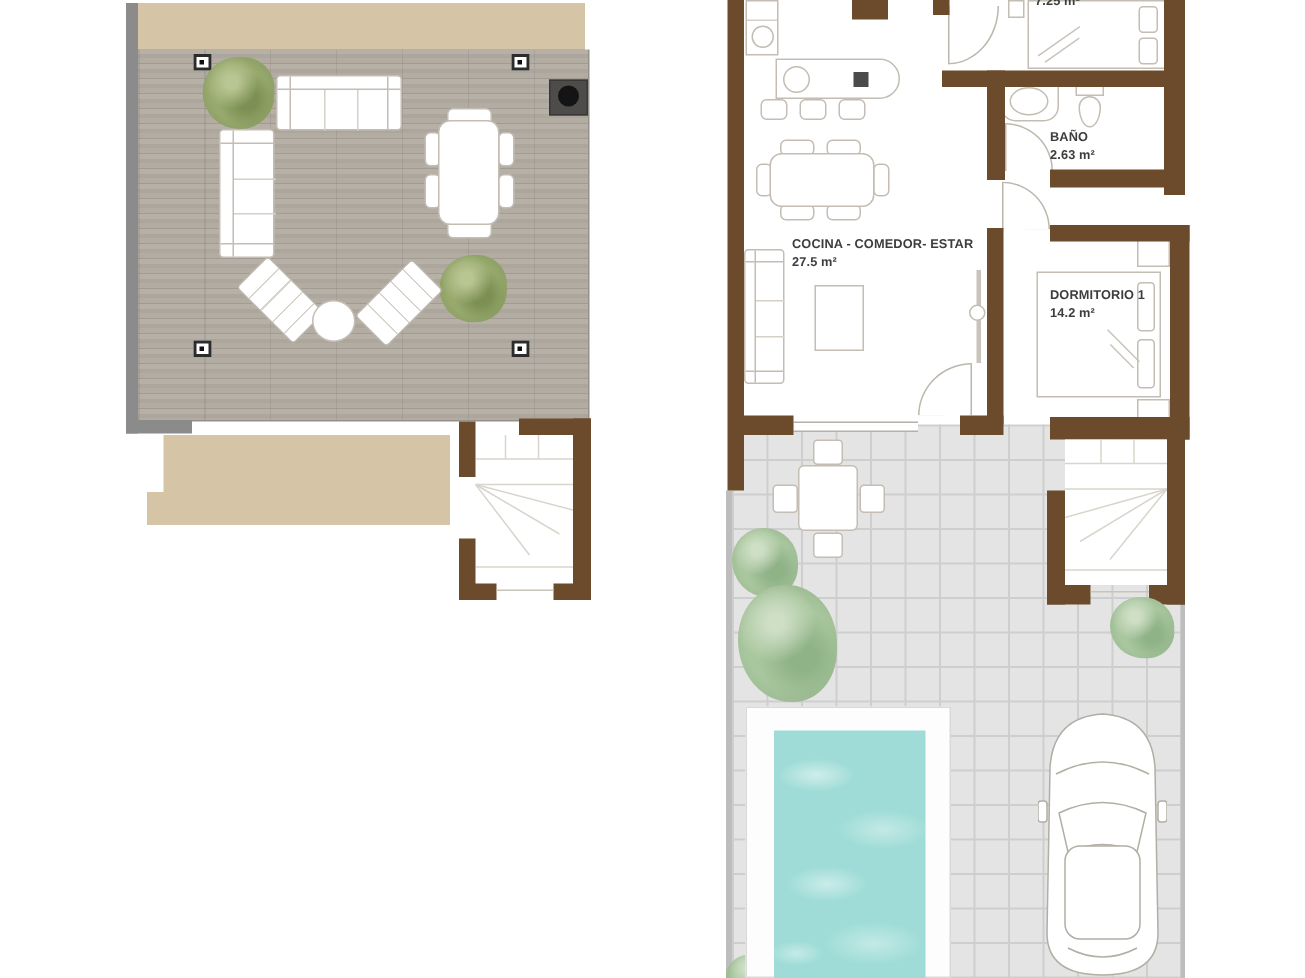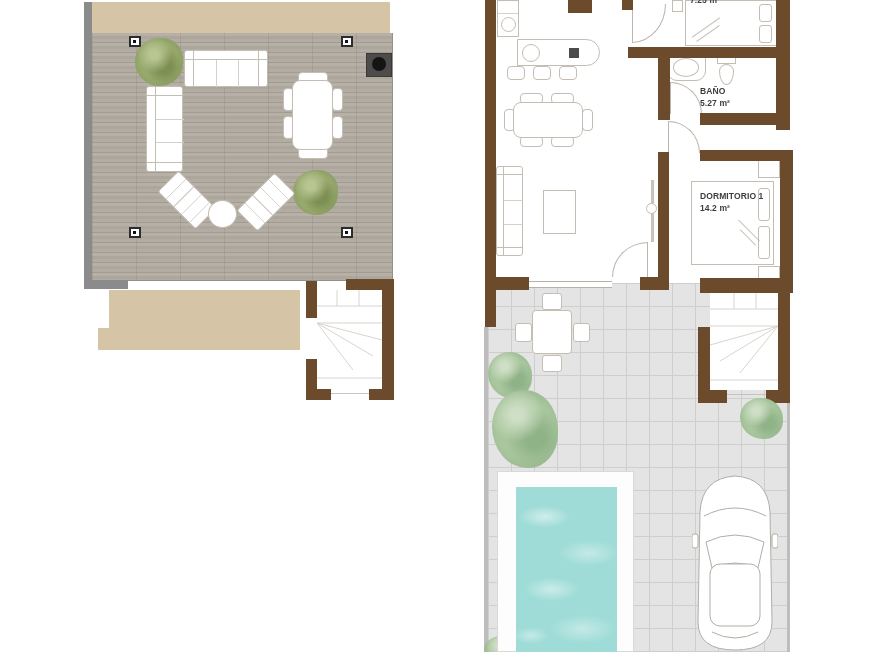--- a/index.html
+++ b/index.html
@@ -268,23 +268,27 @@
           <path d="M12 44 Q43 28 74 44" fill="none"></path>
           <path d="M14 70 Q43 56 72 70 L66 96 Q43 86 20 96 Z"></path>
           <rect x="18" y="92" width="50" height="62" rx="10"></rect>
           <path d="M20 160 Q43 172 66 160" fill="none"></path>
           <rect x="0" y="62" width="6" height="14" rx="2"></rect>
           <rect x="80" y="62" width="6" height="14" rx="2"></rect>
         </g>
       </svg>
     </div>
 
+    <div class="lbl" style="left:528px;top:156px;">
+      <div>COCINA - COMEDOR- ESTAR</div>
+      <div>27.5 m²</div>
+    </div>
     <div class="lbl" style="left:700px;top:85px;">
       <div>BAÑO</div>
-      <div>5.27 m²</div>
+      <div>2.63 m²</div>
     </div>
     <div class="lbl" style="left:700px;top:190px;">
       <div>DORMITORIO 1</div>
       <div>14.2 m²</div>
     </div>
     <div class="lbl" style="left:690px;top:-6px;">
       <div>7.25 m²</div>
     </div>
   </div>
 

